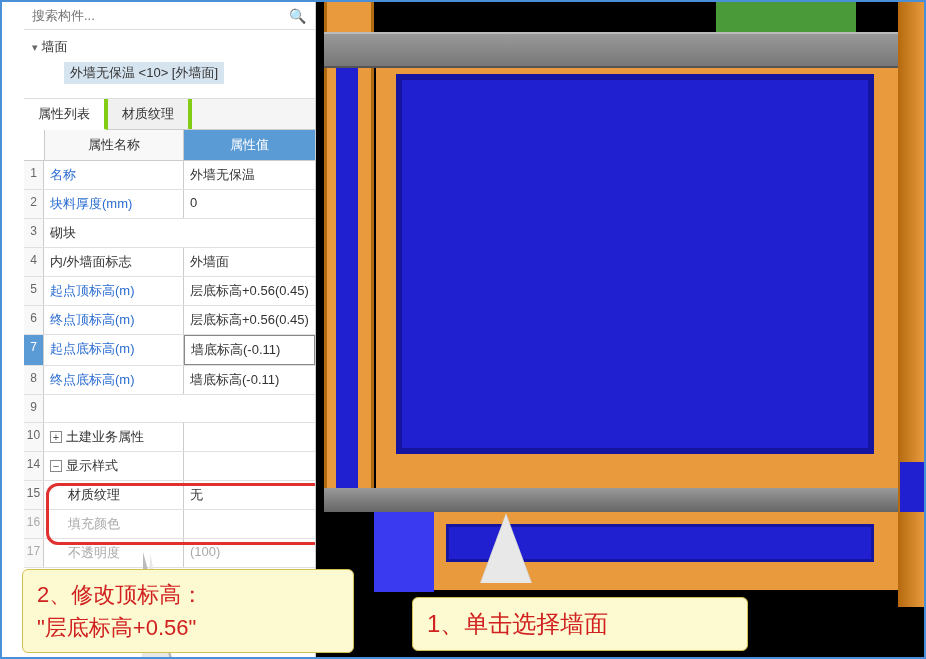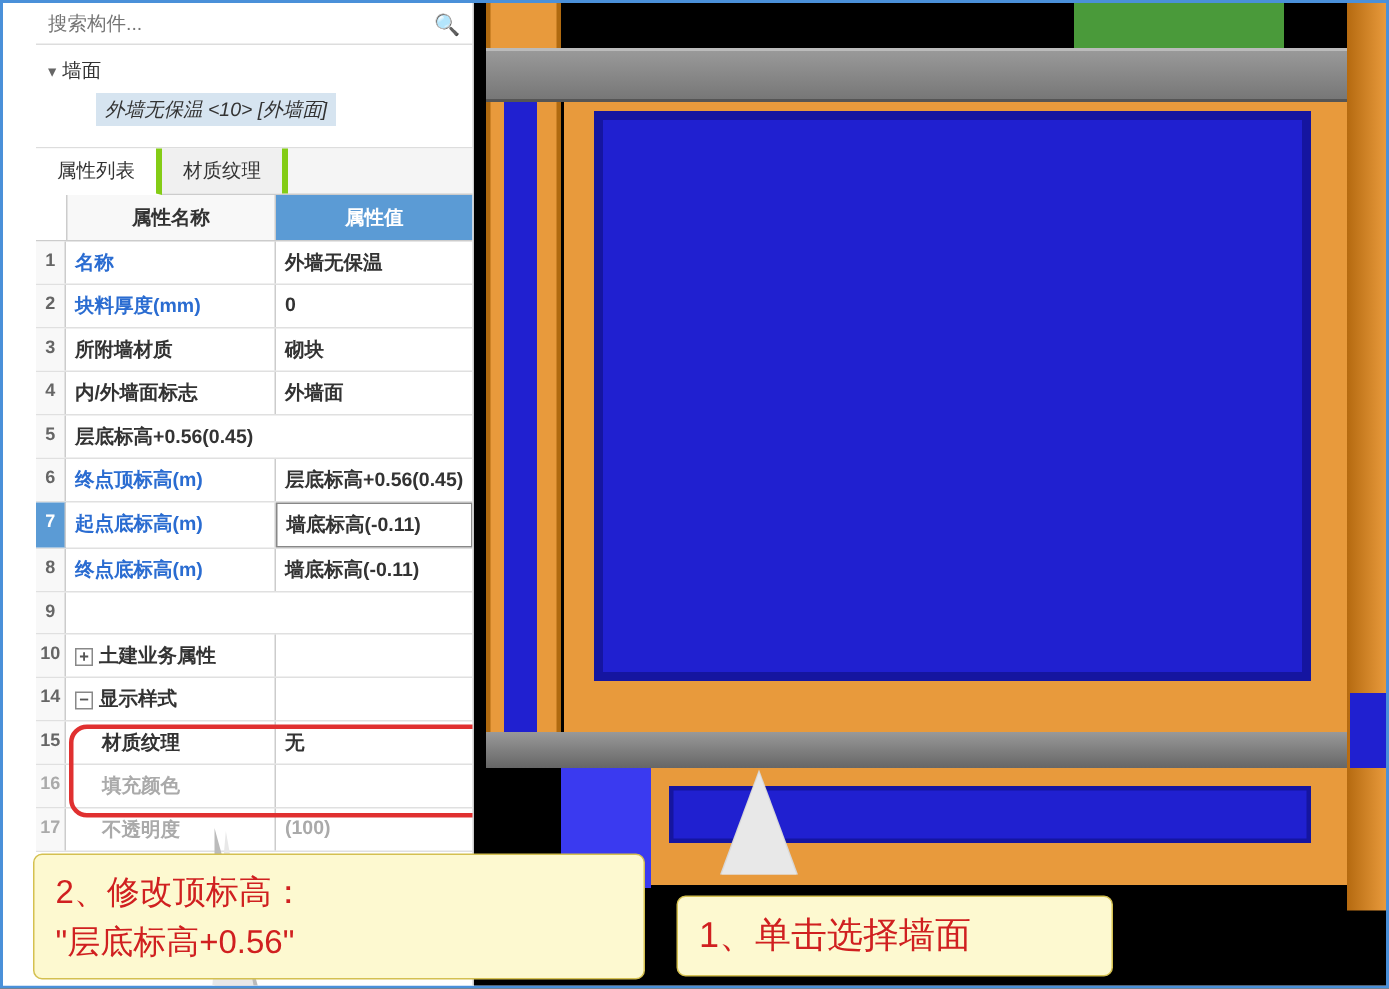--- a/index.html
+++ b/index.html
@@ -7,25 +7,25 @@
 .app { display: flex; width: 926px; height: 659px; border: 2px solid #4a90d9; position: relative; }
 .left-panel { width: 314px; display: flex; flex-direction: column; border-right: 1px solid #ccc; background: #fff; padding-left: 22px; }
 .search-bar { display: flex; align-items: center; padding: 4px 8px; border-bottom: 1px solid #ddd; height: 28px; position: relative; }
 .search-bar input { flex: 1; border: none; outline: none; font-size: 13px; color: #999; }
 .search-icon { color: #999; font-size: 14px; }
 .tree { padding: 6px 0 10px 0; border-bottom: 1px solid #ddd; }
 .tree-header { display: flex; align-items: center; padding: 2px 8px; font-size: 13px; }
 .tree-header .caret { margin-right: 4px; font-size: 11px; color: #666; }
 .tree-item { padding: 4px 8px 4px 40px; font-size: 13px; margin: 4px 0; }
 .tree-item.selected { background: #d6e4f0; display: inline-block; margin-left: 40px; padding: 2px 6px; }
-.tree-item-wrap { padding-left: 0; font-style: italic; }
+.tree-item-wrap { padding-left: 0; }
 .tabs { display: flex; border-bottom: 1px solid #ccc; background: #f5f5f5; }
 .tab { padding: 6px 14px; font-size: 13px; border-right: 4px solid #84cc16; background: #f0f0f0; }
 .tab.active { background: #fff; border-bottom: 1px solid #fff; margin-bottom: -1px; }
-.prop-table { flex: 1; overflow: hidden; position: relative; font-weight: bold; }
+.prop-table { flex: 1; overflow: hidden; position: relative; }
 .prop-header { display: flex; background: #fff; border-bottom: 1px solid #ccc; }
 .prop-header .col-idx { width: 20px; }
 .prop-header .col-name { width: 140px; text-align: center; padding: 6px 4px; background: #f8f8f8; border-right: 1px solid #ccc; border-left: 1px solid #ccc; }
 .prop-header .col-val { flex: 1; text-align: center; padding: 6px 4px; background: #5b9bd5; color: #fff; }
 .prop-row { display: flex; border-bottom: 1px solid #e0e0e0; align-items: stretch; min-height: 28px; }
 .prop-row .col-idx { width: 20px; text-align: center; padding: 5px 2px; color: #666; font-size: 12px; background: #f8f8f8; border-right: 1px solid #ccc; }
 .prop-row .col-name { width: 140px; padding: 5px 6px; border-right: 1px solid #ccc; font-size: 13px; }
 .prop-row .col-val { flex: 1; padding: 5px 6px; font-size: 13px; }
 .prop-row.blue-name .col-name { color: #2a6cd1; }
 .prop-row.selected .col-idx { background: #5b9bd5; color: #fff; }
@@ -47,22 +47,22 @@
 .window-blue { position: absolute; top: 72px; left: 80px; right: 50px; height: 380px; background: #2020d0; border: 6px solid #1515a0; }
 .beam-mid { position: absolute; top: 486px; left: 8px; right: 0; height: 24px; background: linear-gradient(#999,#666); }
 .wall-bottom { position: absolute; top: 510px; left: 60px; right: 10px; height: 78px; background: #e89a3c; }
 .window-bottom { position: absolute; top: 522px; left: 130px; right: 50px; height: 38px; background: #2020d0; border: 3px solid #1515a0; }
 .sel-highlight { position: absolute; top: 510px; left: 58px; width: 60px; height: 80px; background: #3a3af0; }
 .right-edge { position: absolute; top: 0; right: 0; width: 26px; bottom: 50px; background: linear-gradient(90deg,#b56a10,#e89a3c); }
 .right-blue-edge { position: absolute; top: 460px; right: 0; width: 24px; height: 50px; background: #2020d0; }
 
 
 .callout { position: absolute; background: #fdf9d0; border: 1px solid #d4c050; border-radius: 6px; padding: 8px 14px; font-size: 22px; color: #d02020; line-height: 1.5; }
-.callout-1 { left: 410px; bottom: 6px; width: 291px; font-size: 24px; margin-left: 39px; }
-.callout-2 { left: 20px; bottom: 4px; width: 408px; }
+.callout-1 { left: 410px; bottom: 6px; width: 336px; font-size: 24px; }
+.callout-2 { left: 20px; bottom: 4px; width: 332px; }
 .pointer-tri { position: absolute; width: 0; height: 0; }
 .pointer-1 { left: 478px; bottom: 74px; border-left: 26px solid transparent; border-right: 26px solid transparent; border-bottom: 70px solid #d8d8d8; }
 .pointer-1b { left: 479px; bottom: 74px; border-left: 25px solid transparent; border-right: 25px solid transparent; border-bottom: 68px solid #e8e8e8; }
 .pointer-2 { position: absolute; left: 120px; top: 424px; width: 0; height: 0; border-bottom: 150px solid #e8e8e8; border-right: 40px solid transparent; border-left: 0 solid transparent; transform: skewX(-5deg); }
 .pointer-2-border { position: absolute; left: 119px; top: 422px; width: 0; height: 0; border-bottom: 153px solid #bbb; border-right: 42px solid transparent; }
 </style>
 </head>
 <body>
 
 <div class="app">
@@ -99,30 +99,30 @@
             <div class="col-name"><span>名称</span></div>
             <div class="col-val">外墙无保温</div>
           </div>
           <div class="prop-row blue-name">
             <div class="col-idx">2</div>
             <div class="col-name"><span>块料厚度(mm)</span></div>
             <div class="col-val">0</div>
           </div>
           <div class="prop-row">
             <div class="col-idx">3</div>
-            <div class="col-name"><span>所附墙材质</span></div>
             <div class="col-val">砌块</div>
           </div>
           <div class="prop-row">
             <div class="col-idx">4</div>
             <div class="col-name"><span>内/外墙面标志</span></div>
             <div class="col-val">外墙面</div>
           </div>
           <div class="prop-row blue-name">
             <div class="col-idx">5</div>
+            <div class="col-name"><span>起点顶标高(m)</span></div>
             <div class="col-val">层底标高+0.56(0.45)</div>
           </div>
           <div class="prop-row blue-name">
             <div class="col-idx">6</div>
             <div class="col-name"><span>终点顶标高(m)</span></div>
             <div class="col-val">层底标高+0.56(0.45)</div>
           </div>
           <div class="prop-row blue-name selected">
             <div class="col-idx">7</div>
             <div class="col-name"><span>起点底标高(m)</span></div>

